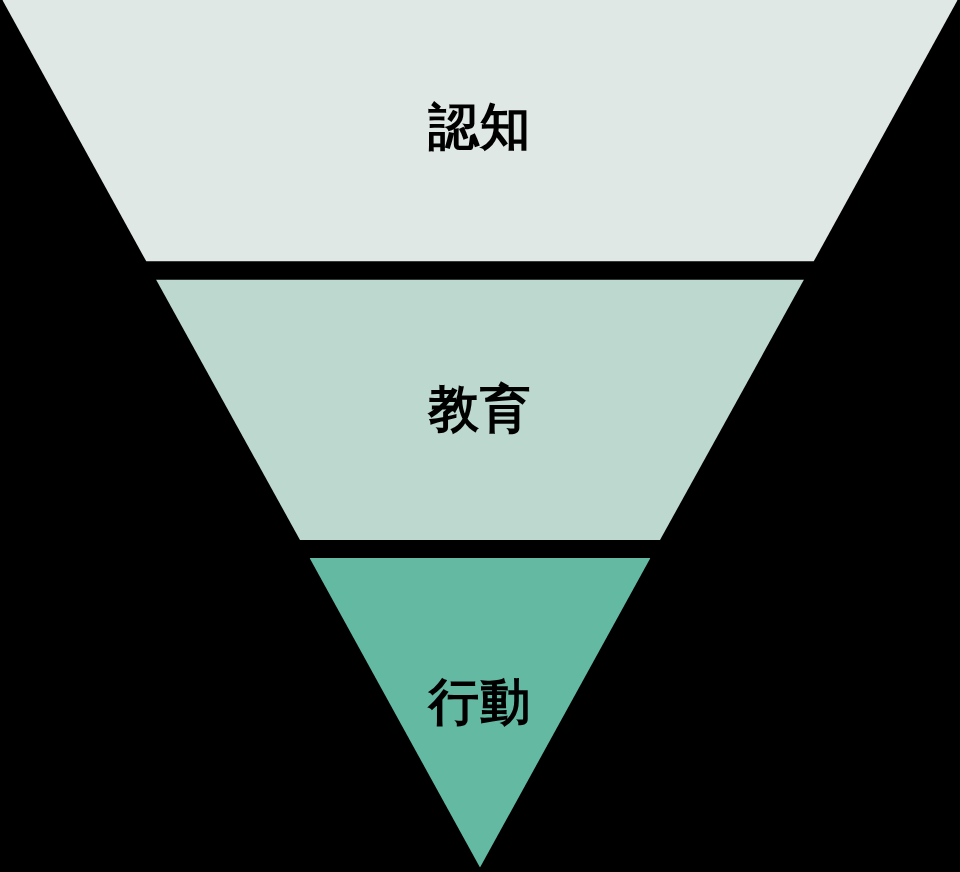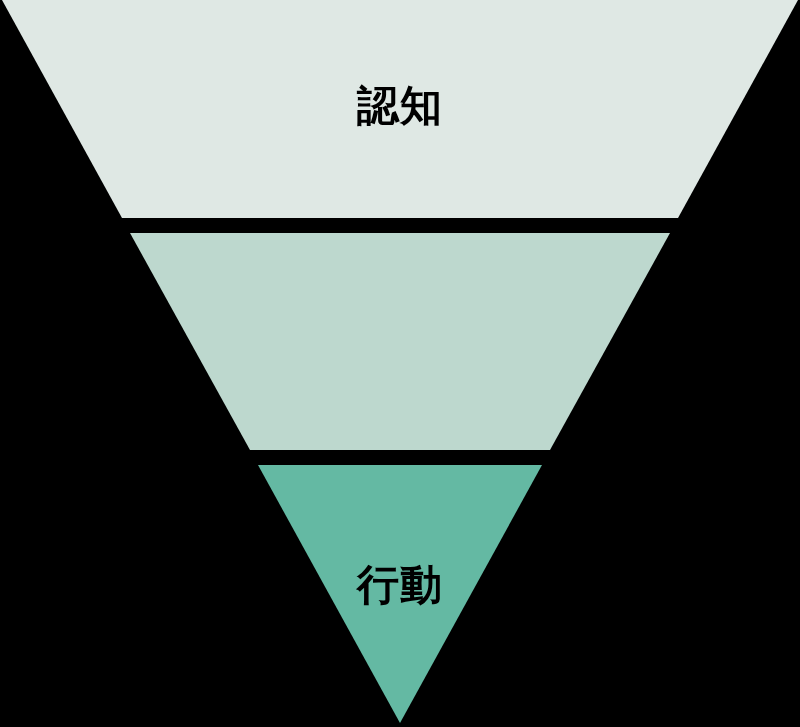--- a/index.html
+++ b/index.html
@@ -54,16 +54,17 @@
 <div class="funnel">
 
   <div class="layer layer-awareness" style="background-color: rgb(223, 232, 228);"></div>
 
   <div class="layer layer-education" style="background-color: rgb(189, 216, 206);"></div>
 
   <div class="layer layer-action" style="background-color: rgb(100, 185, 163);"></div>
 
   <div class="layer-label label-awareness" style="color: rgb(0, 0, 0);">認知</div>
 
+  <div class="layer-label label-education" style="color: rgb(0, 0, 0);">教育</div>
 
   <div class="layer-label label-action" style="color: rgb(0, 0, 0); margin-top: 20px;">行動</div>
 
 </div>
 
 </body></html>

